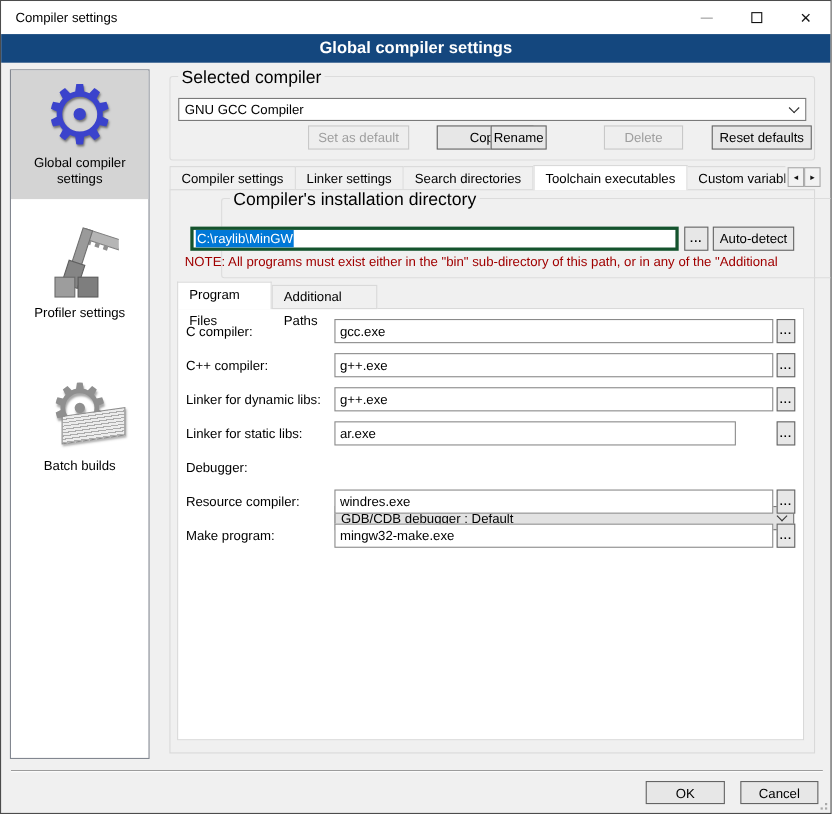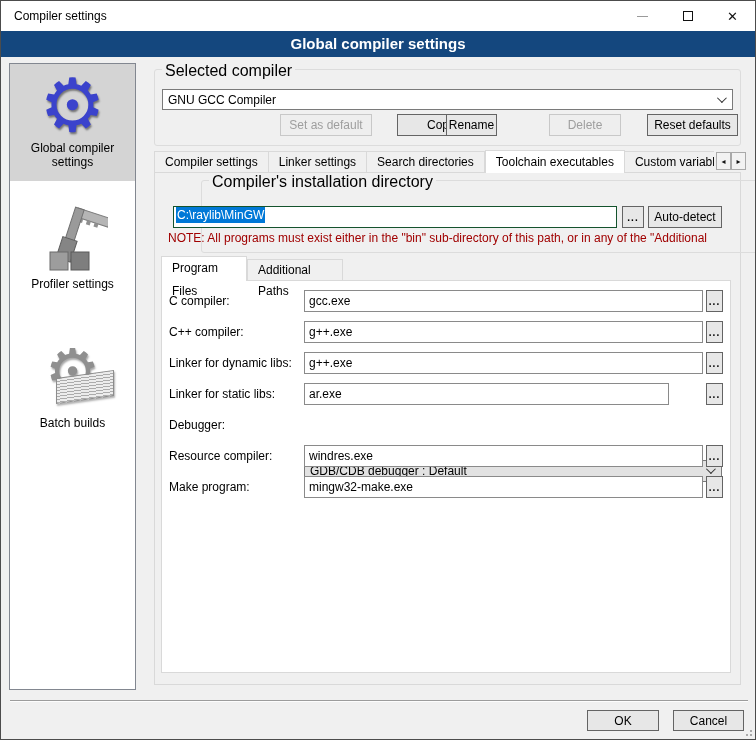--- a/index.html
+++ b/index.html
@@ -79,21 +79,21 @@
     border:1px solid #d9d9d9; font-size:12px; z-index:2; }
   .subtab.active { height:25px; background:#fff; border-bottom:0; z-index:3; line-height:23px; }
   .subpanel { position:absolute; left:160px; top:279px; width:570px; height:393px;
     background:#fff; border:1px solid #d9d9d9; z-index:1; }
 
   
   .textbox { position:absolute; height:22px; background:#fff; border:1px solid #8a8a8a;
     font-size:12px; padding:0 4px; line-height:20px;
     font-family:"Liberation Sans", sans-serif; color:#000; }
   input.textbox { outline:none; }
-  .pathbox { position:absolute; height:22px; background:#fff; border:1px solid #14532d;
+  .pathbox { position:absolute; height:22px; background:#fff; border:3px solid #14532d;
     display:flex; align-items:flex-start; padding-left:2px; overflow:hidden; }
   .pathbox .sel { background:#0078D7; color:#fff; padding:1px 1px; font-size:12px; white-space:pre; }
 
   .note { position:absolute; color:#a00000; font-size:12px; white-space:nowrap; overflow:hidden; }
 
   .field-label { position:absolute; font-size:12px; line-height:22px; }
 
   .separator { position:absolute; left:9px; top:699px; width:738px; height:2px;
     border-top:1px solid #9c9c9c; border-bottom:1px solid #fdfdfd; }
 

